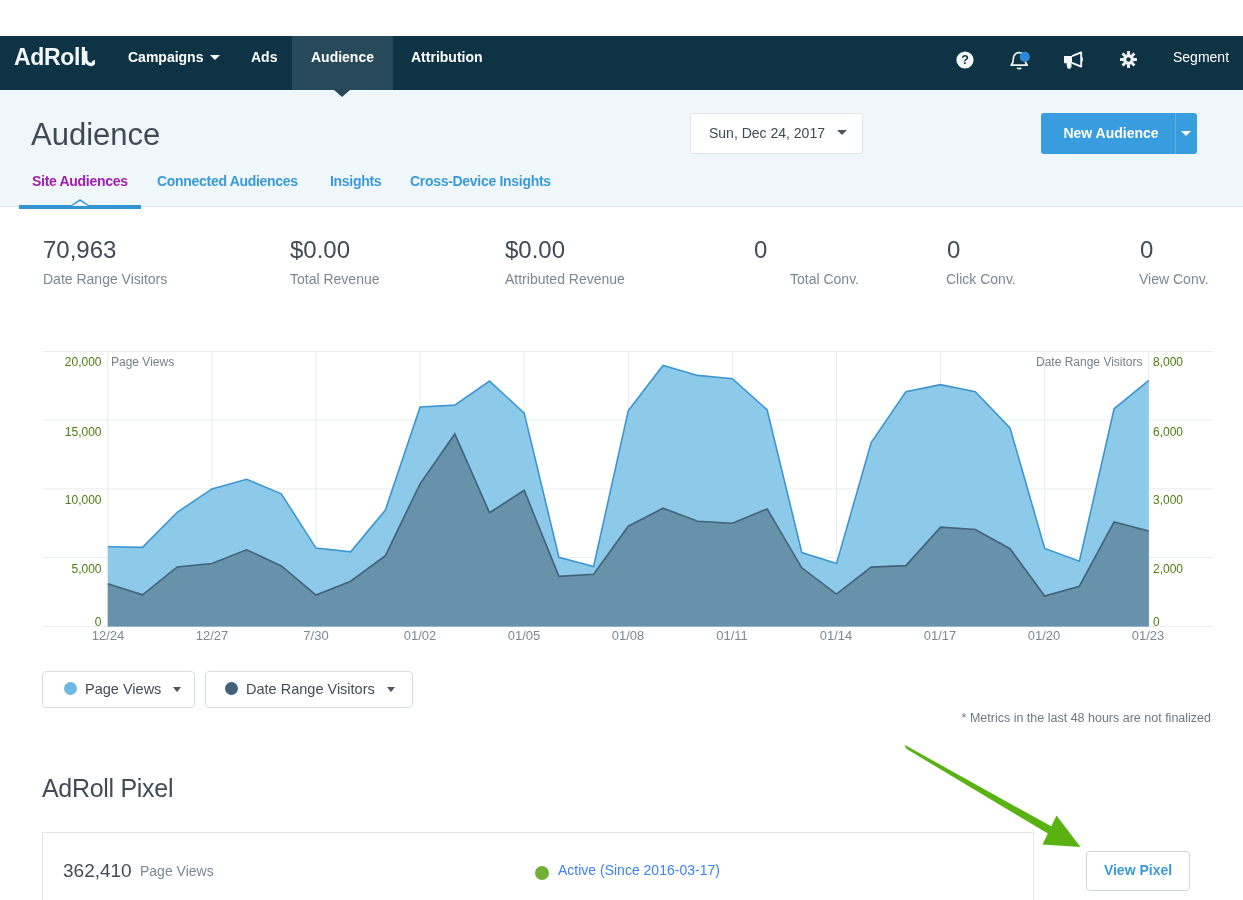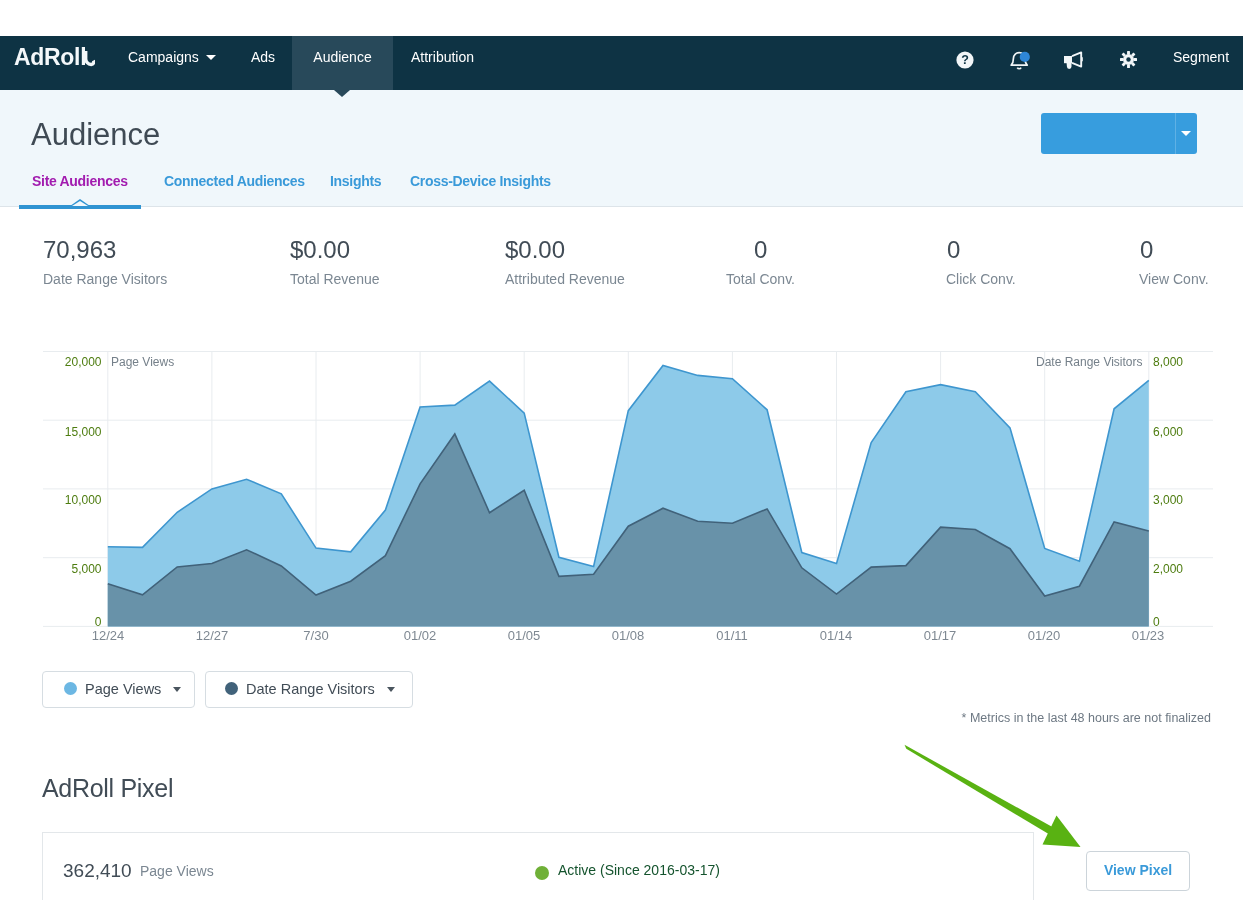--- a/index.html
+++ b/index.html
@@ -3,21 +3,21 @@
 <meta charset="utf-8">
 <style>
 * { margin:0; padding:0; box-sizing:border-box; }
 html,body { width:1243px; height:900px; background:#fff; font-family:"Liberation Sans", sans-serif; }
 #page { position:relative; width:1243px; height:900px; overflow:hidden;margin-top:36px; }
 .abs { position:absolute; }
 
 
 #nav { position:absolute; left:0; top:0; width:1243px; height:54px; background:#0e3344; }
 #logo { position:absolute; left:14px; top:8px; color:#f4f8fa; font-size:23px; line-height:26px; font-weight:700; letter-spacing:-0.3px; }
-.navitem { position:absolute; top:0; height:54px; line-height:42px; color:#fff; font-size:14px; font-weight:400; }
+.navitem { position:absolute; top:0; height:54px; line-height:42px; color:#fff; font-size:14px; font-weight:700; }
 #nav-audience { background:#28495a; text-align:center; }
 #nav-notch { position:absolute; z-index:5; top:54px; width:0; height:0; border-left:8px solid transparent; border-right:8px solid transparent; border-top:7px solid #28495a; }
 .caret-down { display:inline-block; width:0; height:0; border-left:5px solid transparent; border-right:5px solid transparent; border-top:5px solid #fff; vertical-align:middle; margin-left:7px; margin-top:-2px; }
 
 
 #header { position:absolute; left:0; top:54px; width:1243px; height:117px; background:#f0f7fb; border-bottom:1px solid #dde4e9; }
 #title { position:absolute; left:31px; top:83px; font-size:31px; line-height:31px; font-weight:400; color:#3f4a54; }
 .tab { position:absolute; top:137px; font-size:14px; font-weight:700; letter-spacing:-0.3px; color:#3a9ad9; }
 .tab.active { color:#a21caf; }
 #tab-underline { position:absolute; left:19px; top:169px; width:122px; height:3.5px; background:#3094d2; }
@@ -105,40 +105,42 @@
 </g>
 </g>
 <circle cx="10" cy="10" r="2.6" fill="#0e3344"></circle>
 </svg>
 </div>
 <div class="navitem" style="left:1173px; font-weight:400;">Segment</div>
 
 <div id="header"></div>
 <div id="title">Audience</div>
 <div class="tab active" style="left:32px;">Site Audiences</div>
-<div class="tab" style="left:164px;">Connected Audiences</div>
+<div class="tab" style="left:157px;">Connected Audiences</div>
 <div class="tab" style="left:330px;">Insights</div>
 <div class="tab" style="left:410px;">Cross-Device Insights</div>
 <div id="tab-underline"></div>
 <div id="tab-notch-border"></div>
 <div id="tab-notch-fill"></div>
 
+<div class="datebox" style="left:690px; width:173px;">Sun, Dec 24, 2017<span class="dcaret"></span></div>
 <div id="newaud">
+      <div class="txt">New Audience</div>
       <div class="div"></div>
       <div class="dc"></div>
     </div>
 
 <div class="statnum" style="left:43px;">70,963</div>
     <div class="statlbl" style="left:43px;">Date Range Visitors</div>
 <div class="statnum" style="left:290px;">$0.00</div>
     <div class="statlbl" style="left:290px;">Total Revenue</div>
 <div class="statnum" style="left:505px;">$0.00</div>
     <div class="statlbl" style="left:505px;">Attributed Revenue</div>
 <div class="statnum" style="left:754px;">0</div>
-    <div class="statlbl" style="left:726px;">Total Conv.</div>
+    <div class="statlbl" style="left:790px;">Total Conv.</div>
 <div class="statnum" style="left:947px;">0</div>
     <div class="statlbl" style="left:946px;">Click Conv.</div>
 <div class="statnum" style="left:1140px;">0</div>
     <div class="statlbl" style="left:1139px;">View Conv.</div>
 
 <svg id="chart" width="1243" height="315" viewBox="0 300 1243 315">
 <g stroke="#e8ecef" stroke-width="1">
 <line x1="43" y1="315.5" x2="1213" y2="315.5"></line>
 <line x1="43" y1="384.2" x2="1213" y2="384.2"></line>
 <line x1="43" y1="452.9" x2="1213" y2="452.9"></line>
@@ -189,21 +191,21 @@
 
 <div class="legendbtn" style="left:42px; width:153px; padding-left:21px;"><span class="dot" style="background:#6cb7e3;"></span>&nbsp;&nbsp;Page Views&nbsp;&nbsp;&nbsp;<span class="lcaret"></span></div>
 <div class="legendbtn" style="left:205px; width:208px; padding-left:19px;"><span class="dot" style="background:#41627a;"></span>&nbsp;&nbsp;Date Range Visitors&nbsp;&nbsp;&nbsp;<span class="lcaret"></span></div>
 
 <div id="note">* Metrics in the last 48 hours are not finalized</div>
 <div id="pixeltitle">AdRoll Pixel</div>
 <div id="pixelbox">
   <div style="position:absolute; left:20px; top:27px; font-size:19px; color:#414c56;">362,410</div>
   <div style="position:absolute; left:97px; top:30px; font-size:14px; color:#7b8792;">Page Views</div>
   <div style="position:absolute; left:492px; top:33px; width:14px; height:14px; border-radius:50%; background:#6fb037;"></div>
-  <div style="position:absolute; left:515px; top:29px; font-size:14px; color:#14532d;">Active (Since 2016-03-17)</div>
+  <div style="position:absolute; left:515px; top:29px; font-size:14px; color:#3b82f6;">Active (Since 2016-03-17)</div>
   <div id="viewpixel">View Pixel</div>
 </div>
 
 <svg class="abs" style="left:895px; top:700px;" width="200" height="125" viewBox="0 0 200 125">
 <polygon fill="#59b212" points="9.5,8.8 11.3,12.8 162,103 156.5,90.5"></polygon>
 <polygon fill="#59b212" points="161.5,79.5 185.5,111 147.5,108.5"></polygon>
 </svg>
 
 </div>
 

